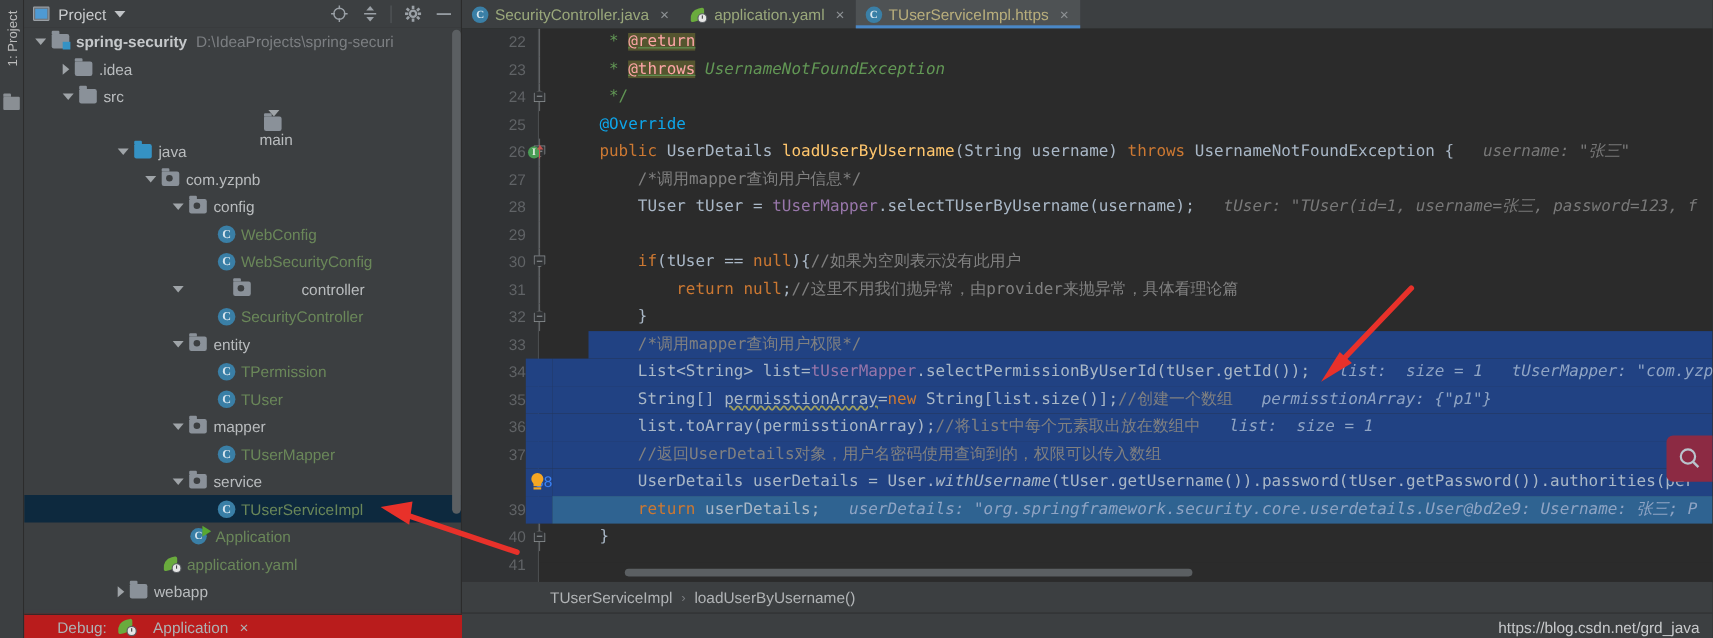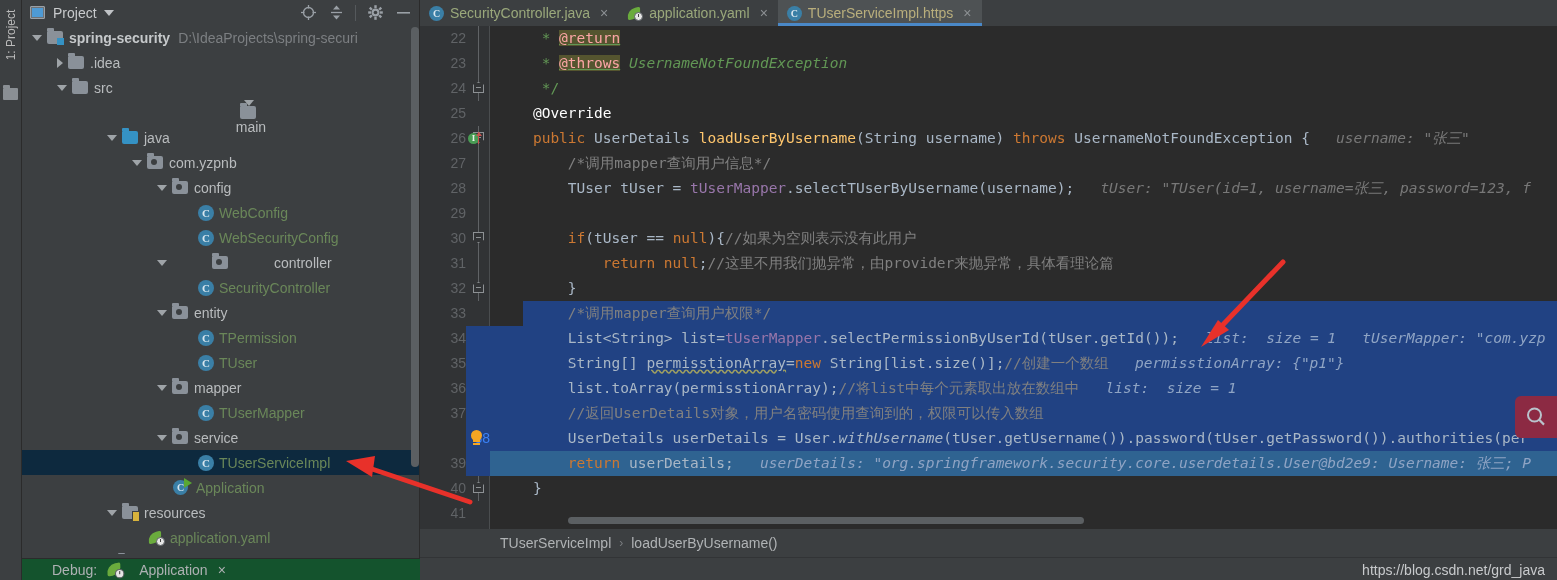--- a/index.html
+++ b/index.html
@@ -163,21 +163,21 @@
   .panel-right-border {
     position: absolute; right: 0; top: 0; width: 1px; height: 580px; background: #2b2b2b;
   }
   .panel-top-border {
     position: absolute; left: 0; top: 25px; width: 398px; height: 1px; background: #323436;
   }
 
   
   .debugbar {
     position: absolute; left: 22px; bottom: 0; width: 398px; height: 22px;
-    background: #14532d; border-top: 1px solid #2b2b2b;
+    background: #b91c1c; border-top: 1px solid #2b2b2b;
     display: flex; align-items: center; padding-left: 30px;
     font-size: 14px; color: #aeb1b3; gap: 10px; overflow: hidden;
   }
   .debugbar .springicon { transform: scale(1.05); }
 
   
   .editor {
     position: absolute; left: 420px; top: 0; right: 0; bottom: 0;
     background: #2b2b2b;
   }
@@ -204,21 +204,21 @@
     position: absolute; left: 0; top: 26px; right: 0; height: 504px;
     background: #2b2b2b; overflow: hidden;
   }
   .gutter {
     position: absolute; left: 0; top: 0; width: 70px; height: 504px;
     background: #313335;
   }
   .gutter-split {
     position: absolute; left: 69px; top: 0; width: 1px; height: 504px; background: #4a4d4f;
   }
-  .lines { position: absolute; left: 0; top: 0; right: 0; height: 504px; }
+  .lines { position: absolute; left: 12px; top: 0; right: 0; height: 504px; }
   .line {
     position: relative; height: 25px; line-height: 25px;
     font-family: "DejaVu Sans Mono", monospace; font-size: 14.5px;
     white-space: pre; color: #a9b7c6;
   }
   .lnum {
     position: absolute; left: 0; width: 46px; text-align: right;
     color: #606366; font-family: "Liberation Sans", sans-serif; font-size: 14px;
   }
   .lnum.cur { color: #3b82f6; margin-left: 24px; }
@@ -232,21 +232,21 @@
     position: absolute; left: 103px; right: 0; top: 0; height: 25px; background: #214283;
   }
   .line.sel-caret .selbg {
     position: absolute; left: 70px; right: 0; top: 0; height: 25px; background: #2f6391;
   }
   .line .gutter-sel {
     position: absolute; left: 46px; top: 0; width: 24px; height: 25px; background: #214283;
   }
   
   .kw { color: #cc7832; }
-  .ann { color: #ffffff; }
+  .ann { color: #0ea5e9; }
   .cmt { color: #808080; }
   .jdoc { color: #629755; }
   .jdoc-tag { color: #fca5a5; }
   .fld { color: #9876aa; }
   .mtd { color: #ffc66d; }
   .cls { color: #a9b7c6; }
   .hint { color: #787878; font-style: italic; }
   .hintsel { color: #8fa4c4; font-style: italic; }
   .ital { font-style: italic; }
   .jdoc-hl { background: #55552f; }
@@ -487,25 +487,20 @@
           <span class="cicon">C</span>
           <span class="tlabel-green">TUserServiceImpl</span>
         </div>
         <div class="trow" style="padding-left: 135px;">
           <span class="twist none"></span>
           <span class="runicon">
             <span class="c">C</span>
             <span class="arrow"></span>
           </span>
           <span class="tlabel-green">Application</span>
-        </div>
-        <div class="trow" style="padding-left: 85px;">
-          <span class="twist open"></span>
-          <span class="ficon folder res"></span>
-          <span class="">resources</span>
         </div>
         <div class="trow" style="padding-left: 110px;">
           <span class="twist none"></span>
           <span class="springicon">
             <span class="leaf"></span>
             <span class="dot"></span>
           </span>
           <span class="tlabel-green">application.yaml</span>
         </div>
         <div class="trow" style="padding-left: 85px;">

